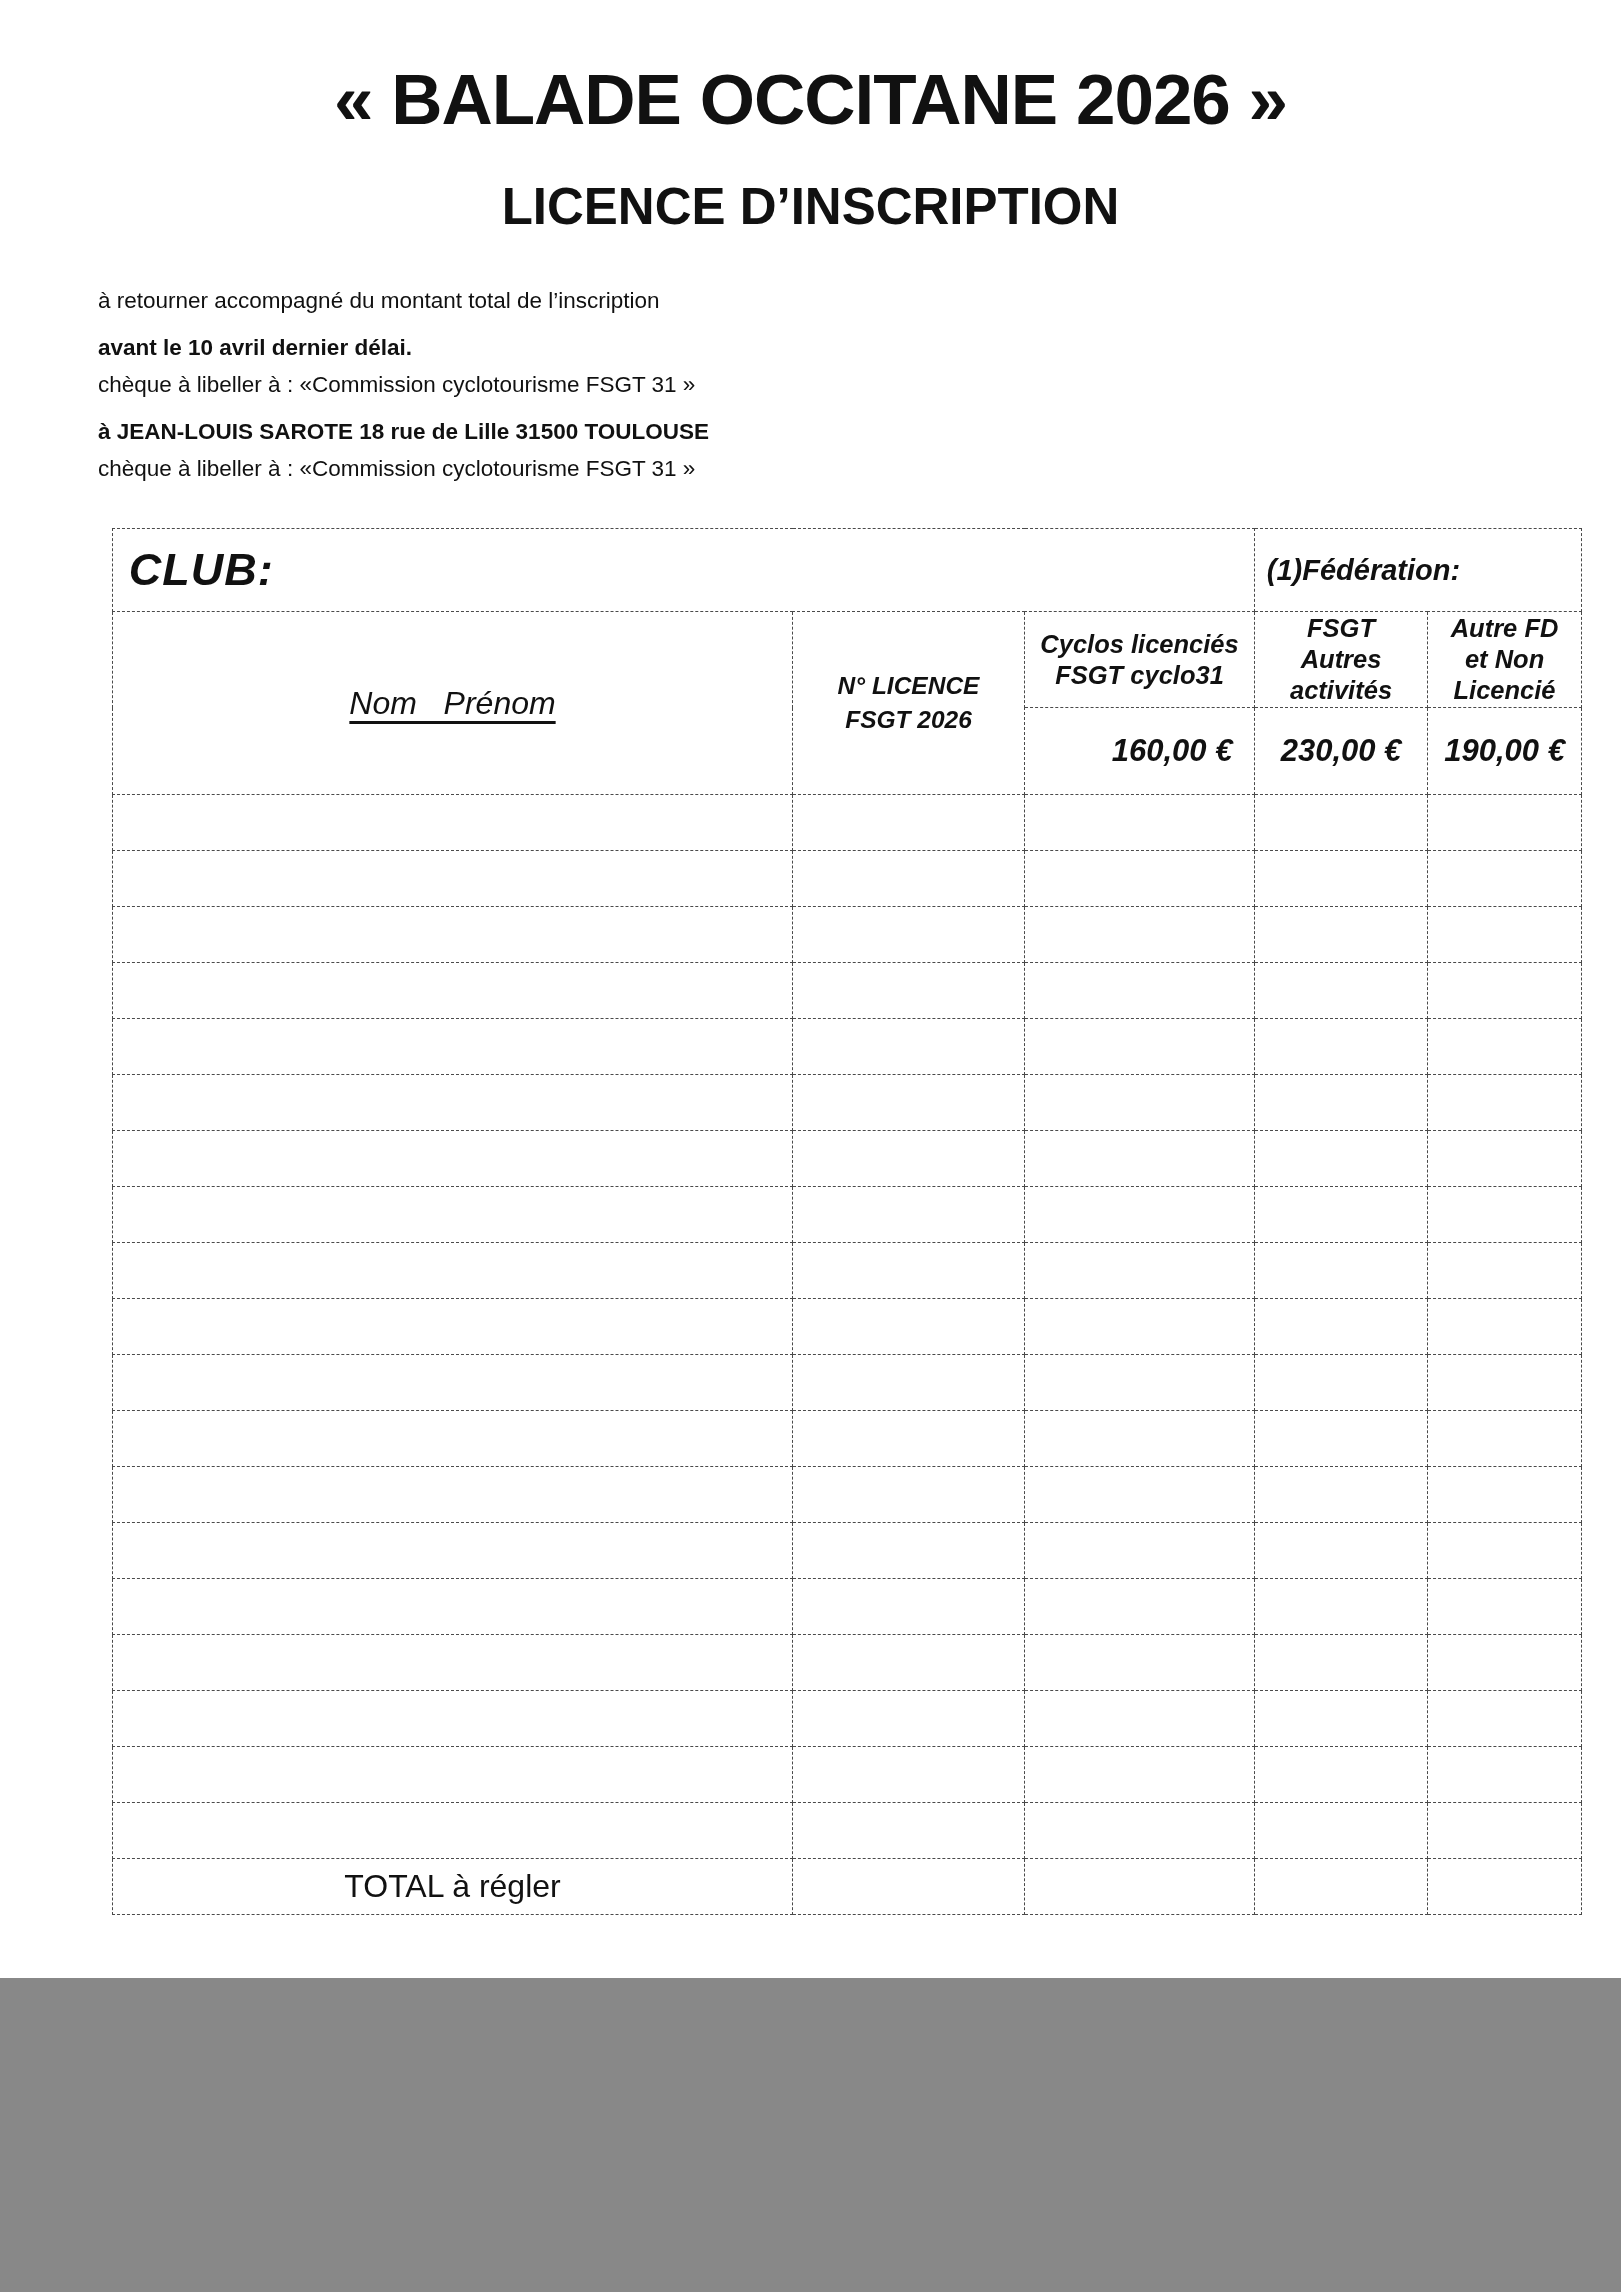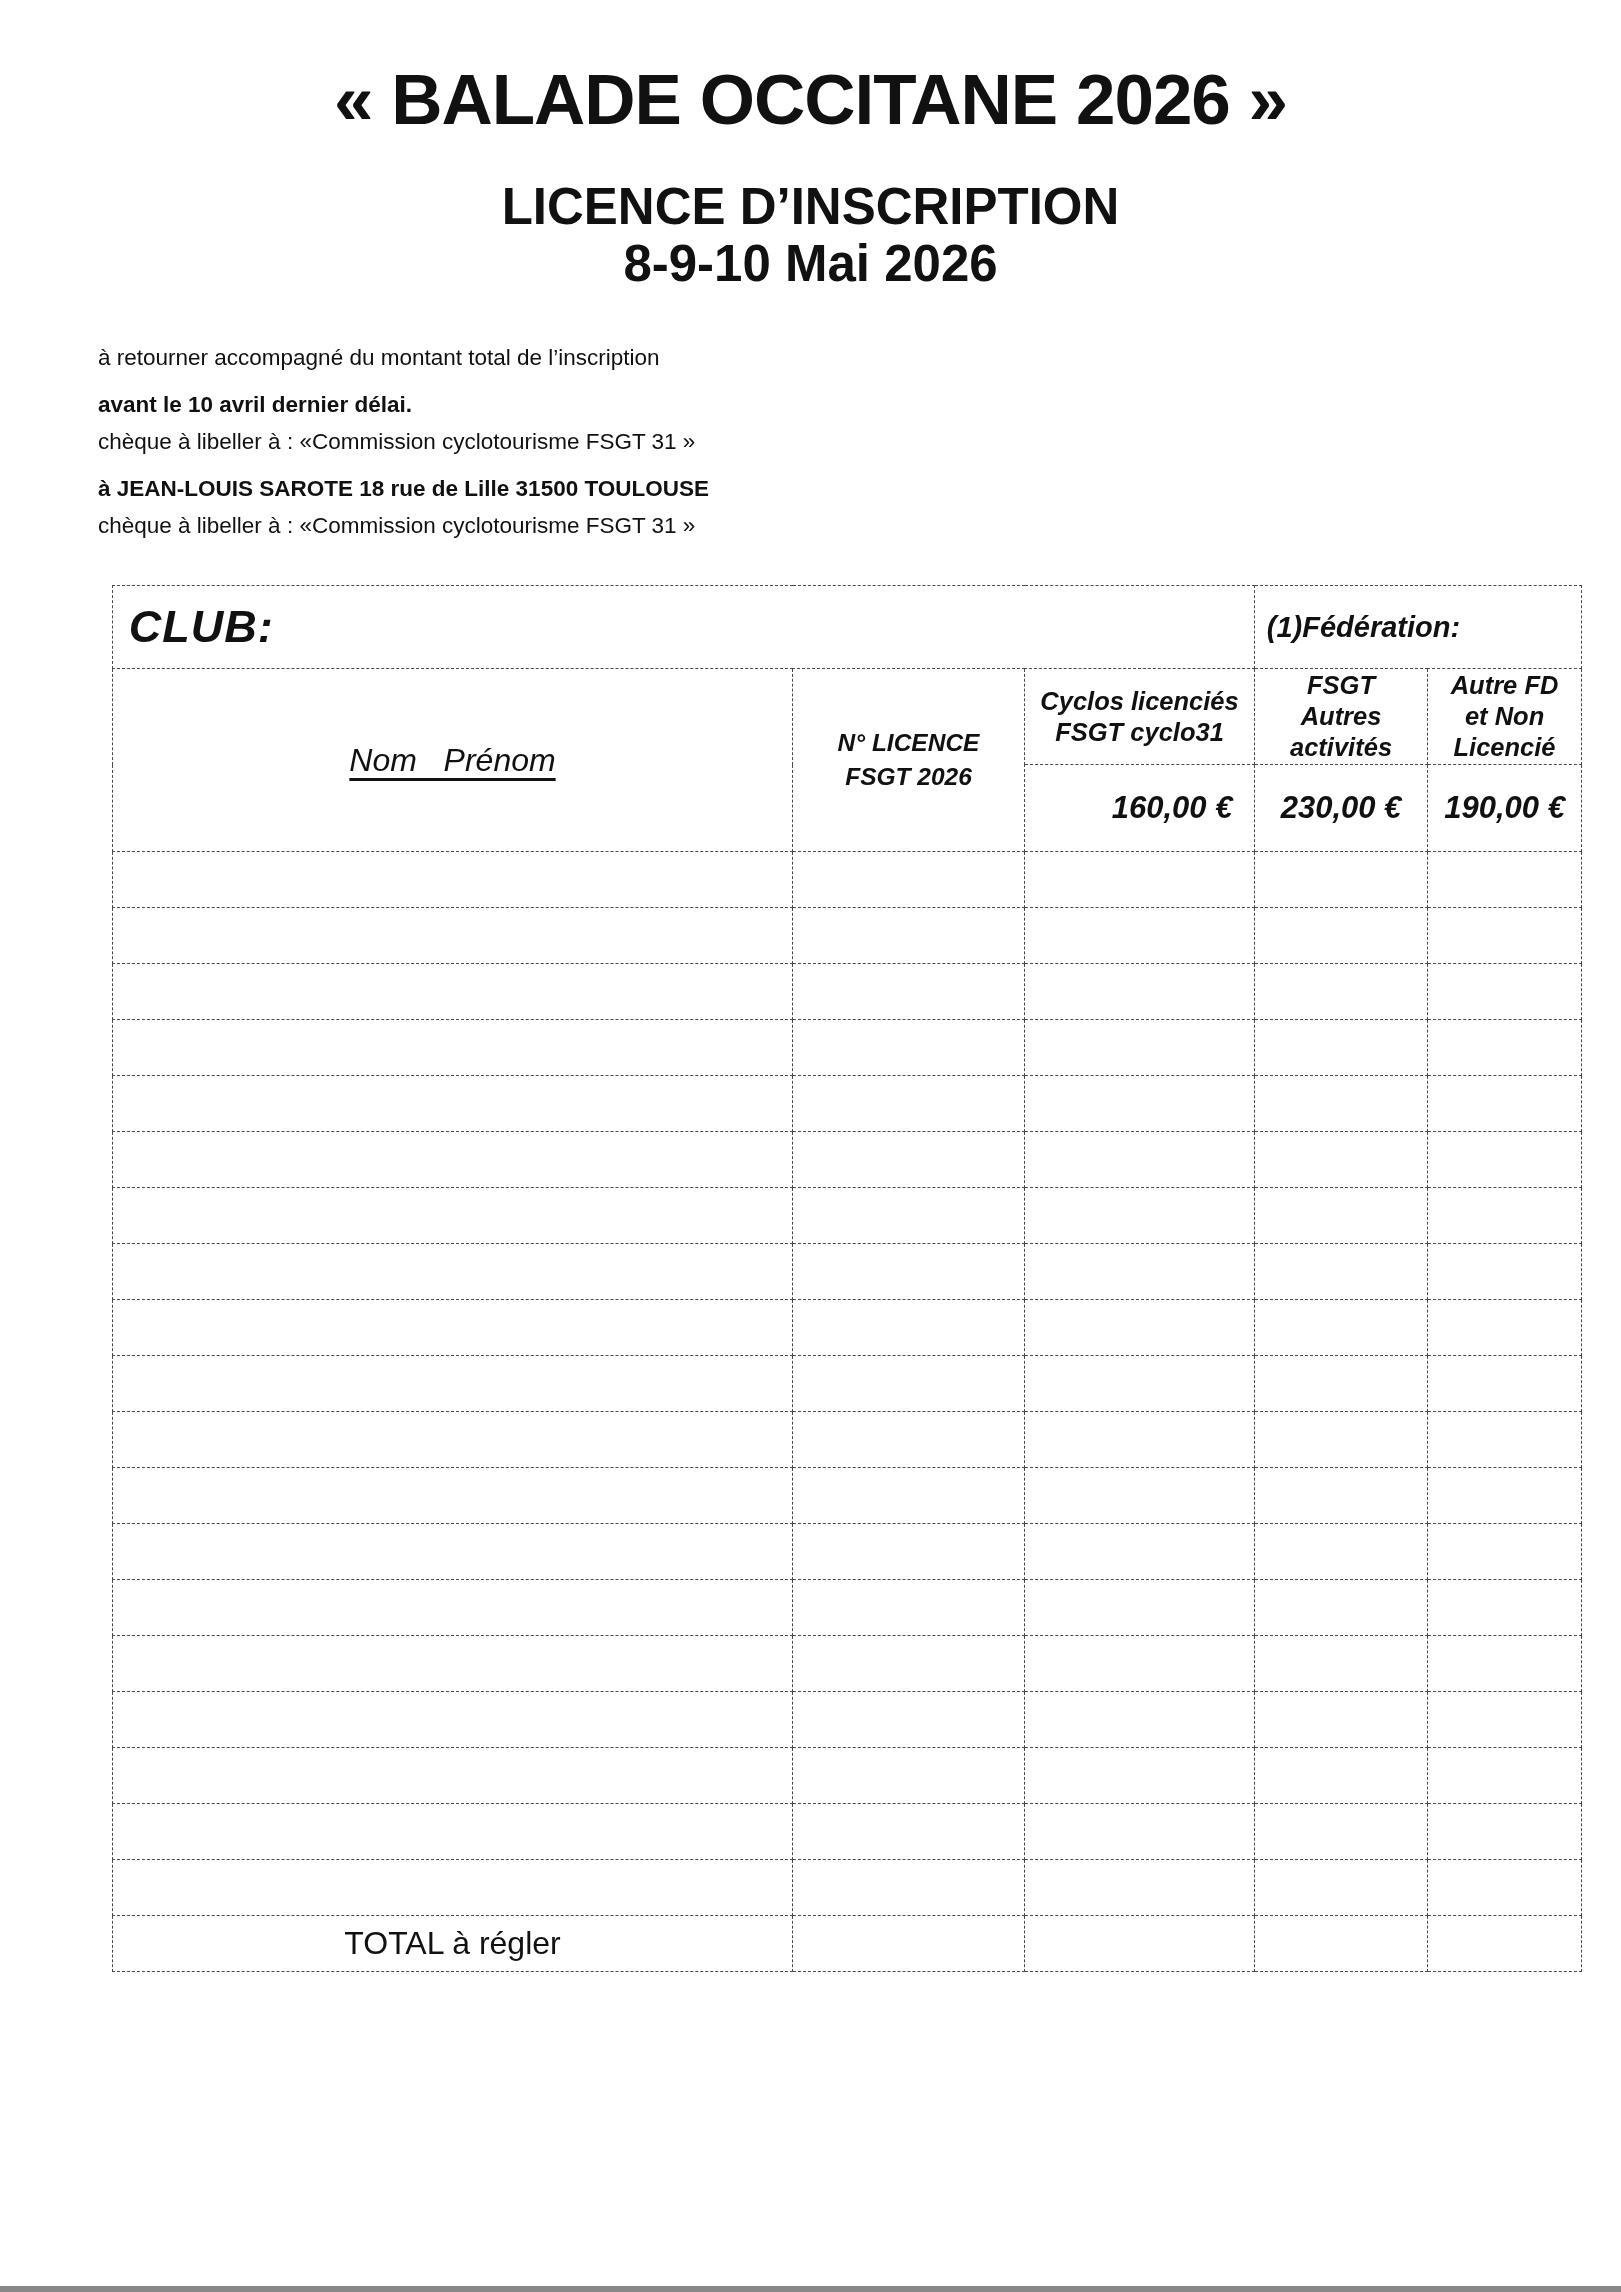--- a/index.html
+++ b/index.html
@@ -1,19 +1,19 @@
 <!DOCTYPE html>
 <html><head>
 <meta charset="utf-8">
 <style>
   html, body { margin: 0; padding: 0; background: #888; }
   .page {
     position: relative;
     width: 1621px;
-    height: 2286px;
+    height: 1978px;
     margin: 0 auto;
     background: #ffffff;
     color: #111;
     font-family: "Liberation Sans", sans-serif;
     overflow: hidden;
   }
   .doc-title {
     margin: 61px 0 0 0;
     font-size: 71px;
     line-height: 78px;
@@ -117,21 +117,20 @@
     font-weight: normal;
   }
 </style>
 </head>
 <body>
 
 <div class="page">
 
   <div class="doc-title">« BALADE OCCITANE 2026 »</div>
   <div class="doc-subtitle">LICENCE D’INSCRIPTION</div>
-  <div class="doc-date">8-9-10 Mai 2026</div>
 
   <div class="intro">
     <div>à retourner accompagné du montant total de l’inscription</div>
     <div class="bold">avant le 10 avril dernier délai.</div>
     <div>chèque à libeller à : «Commission cyclotourisme FSGT 31 »</div>
     <div class="bold">à JEAN-LOUIS SAROTE 18 rue de Lille 31500 TOULOUSE</div>
     <div>chèque à libeller à : «Commission cyclotourisme FSGT 31 »</div>
   </div>
 
   <table class="form">

